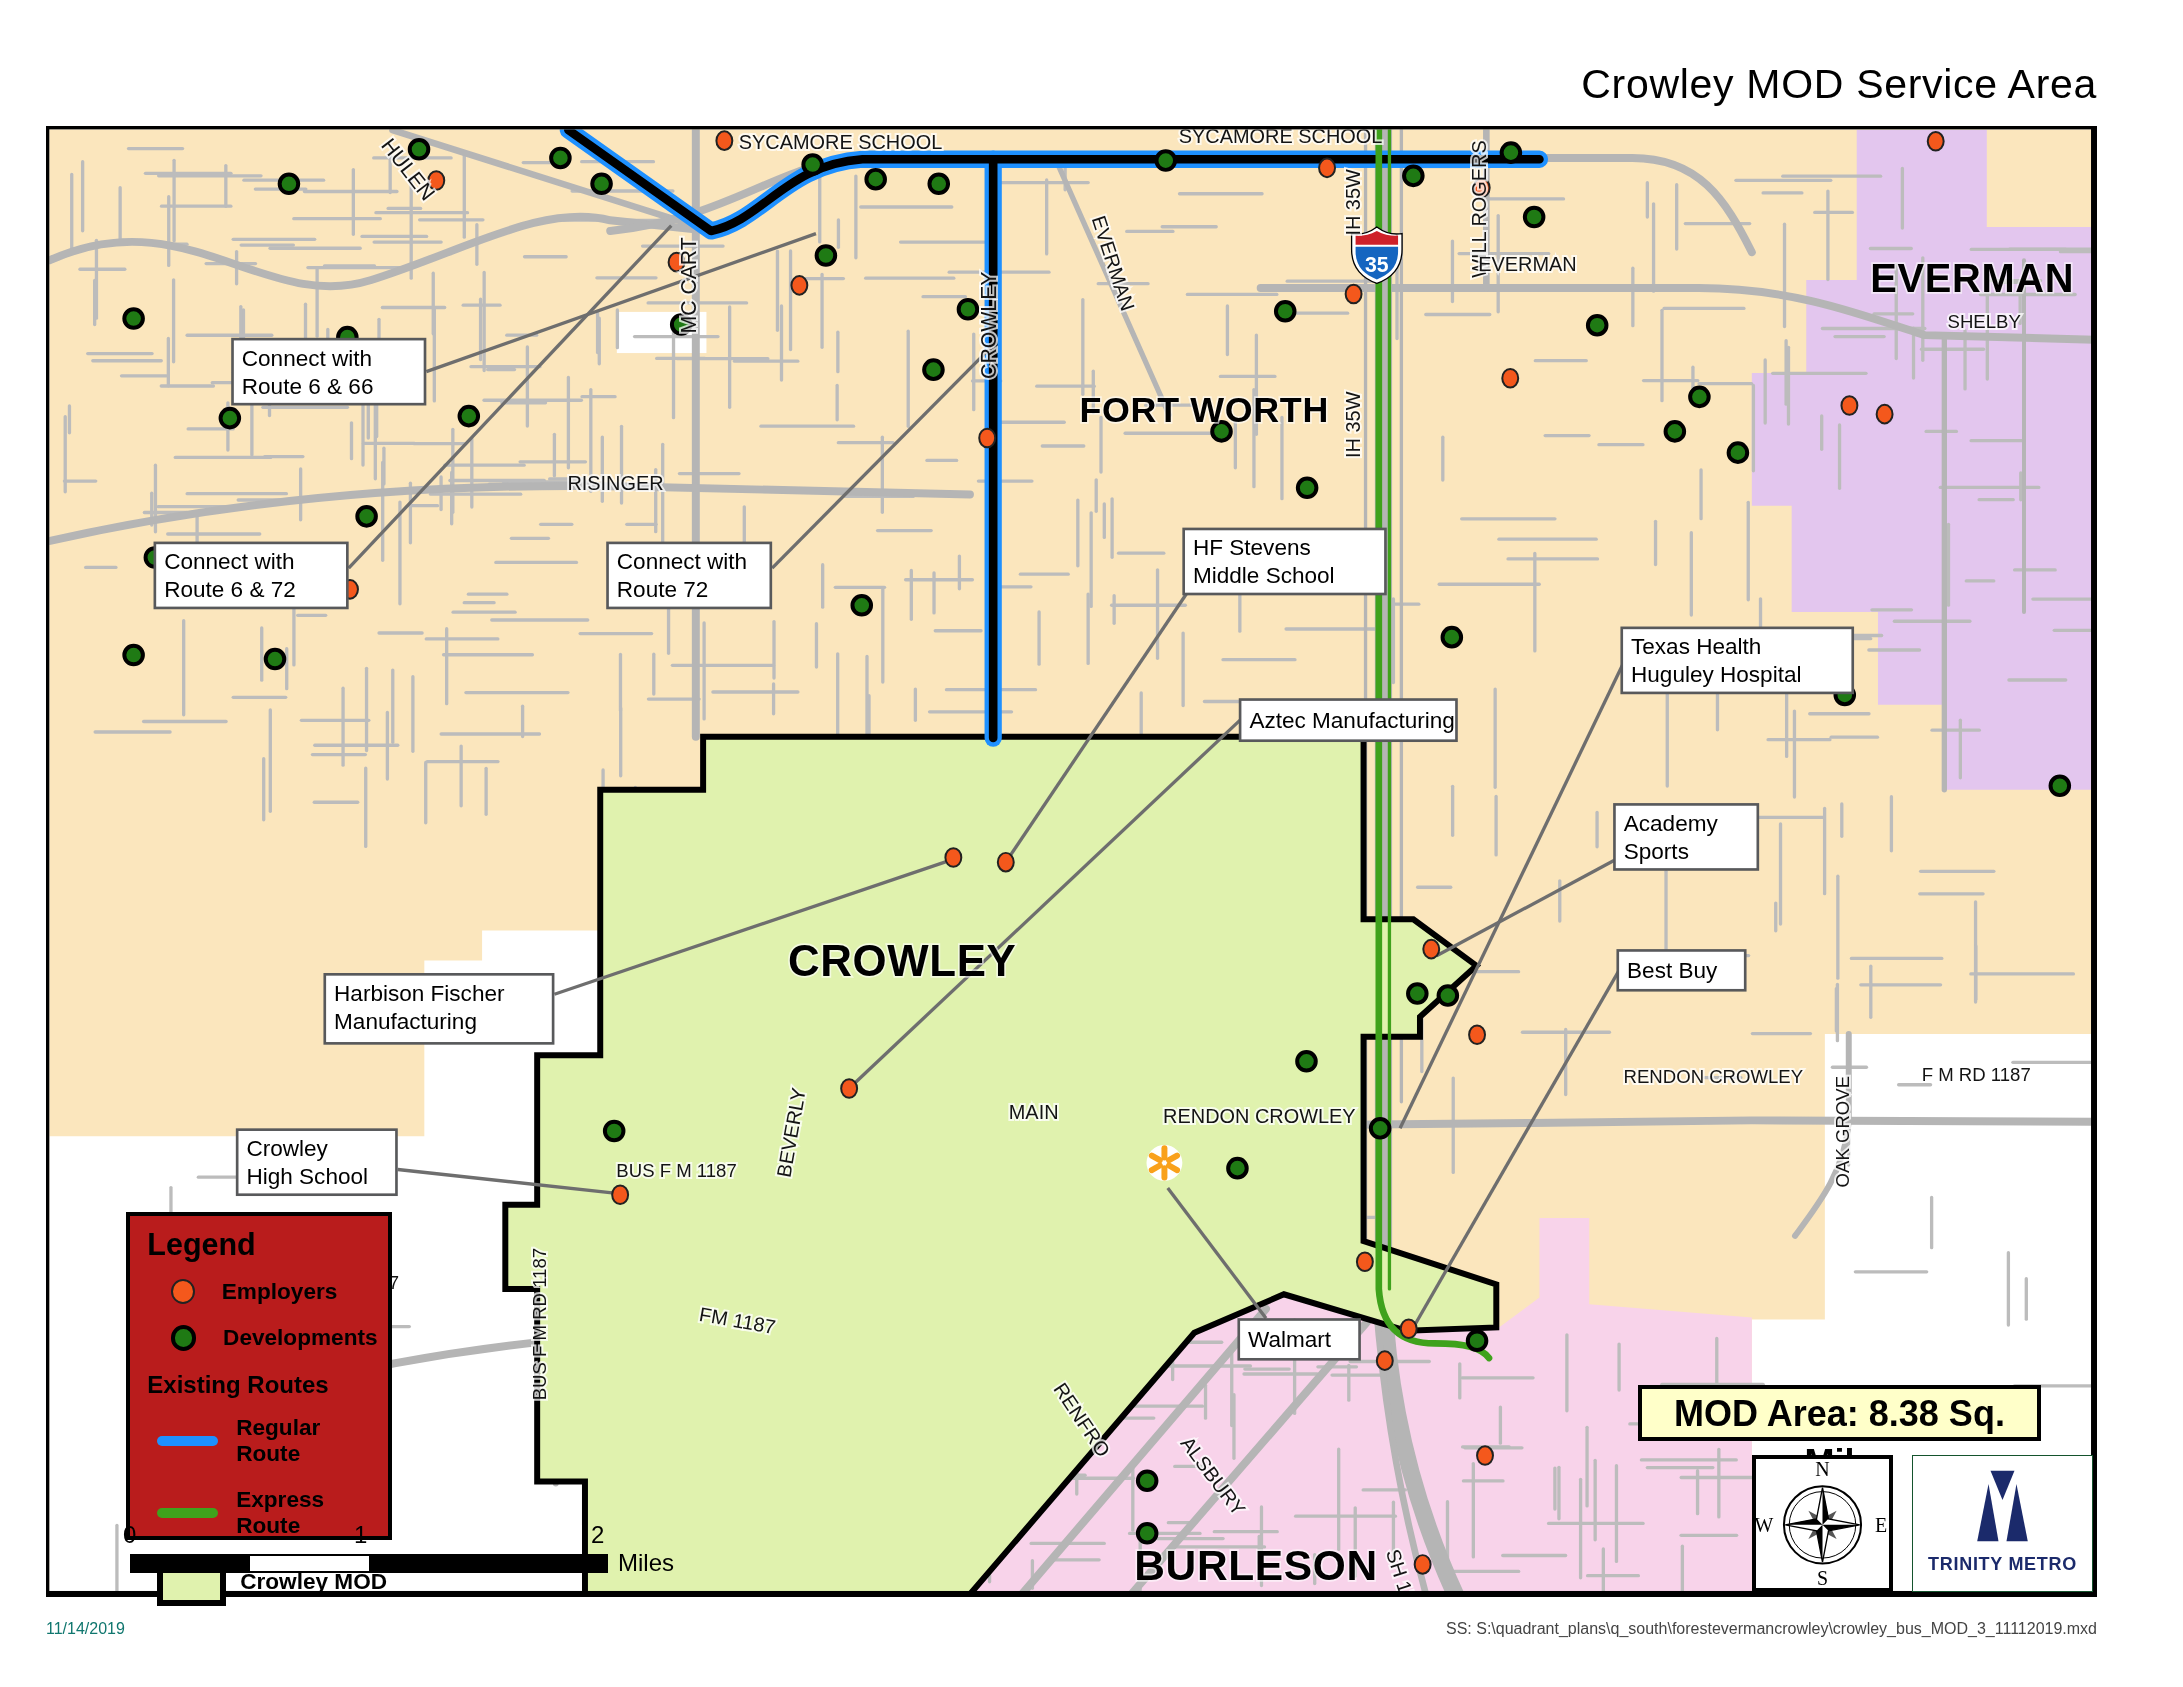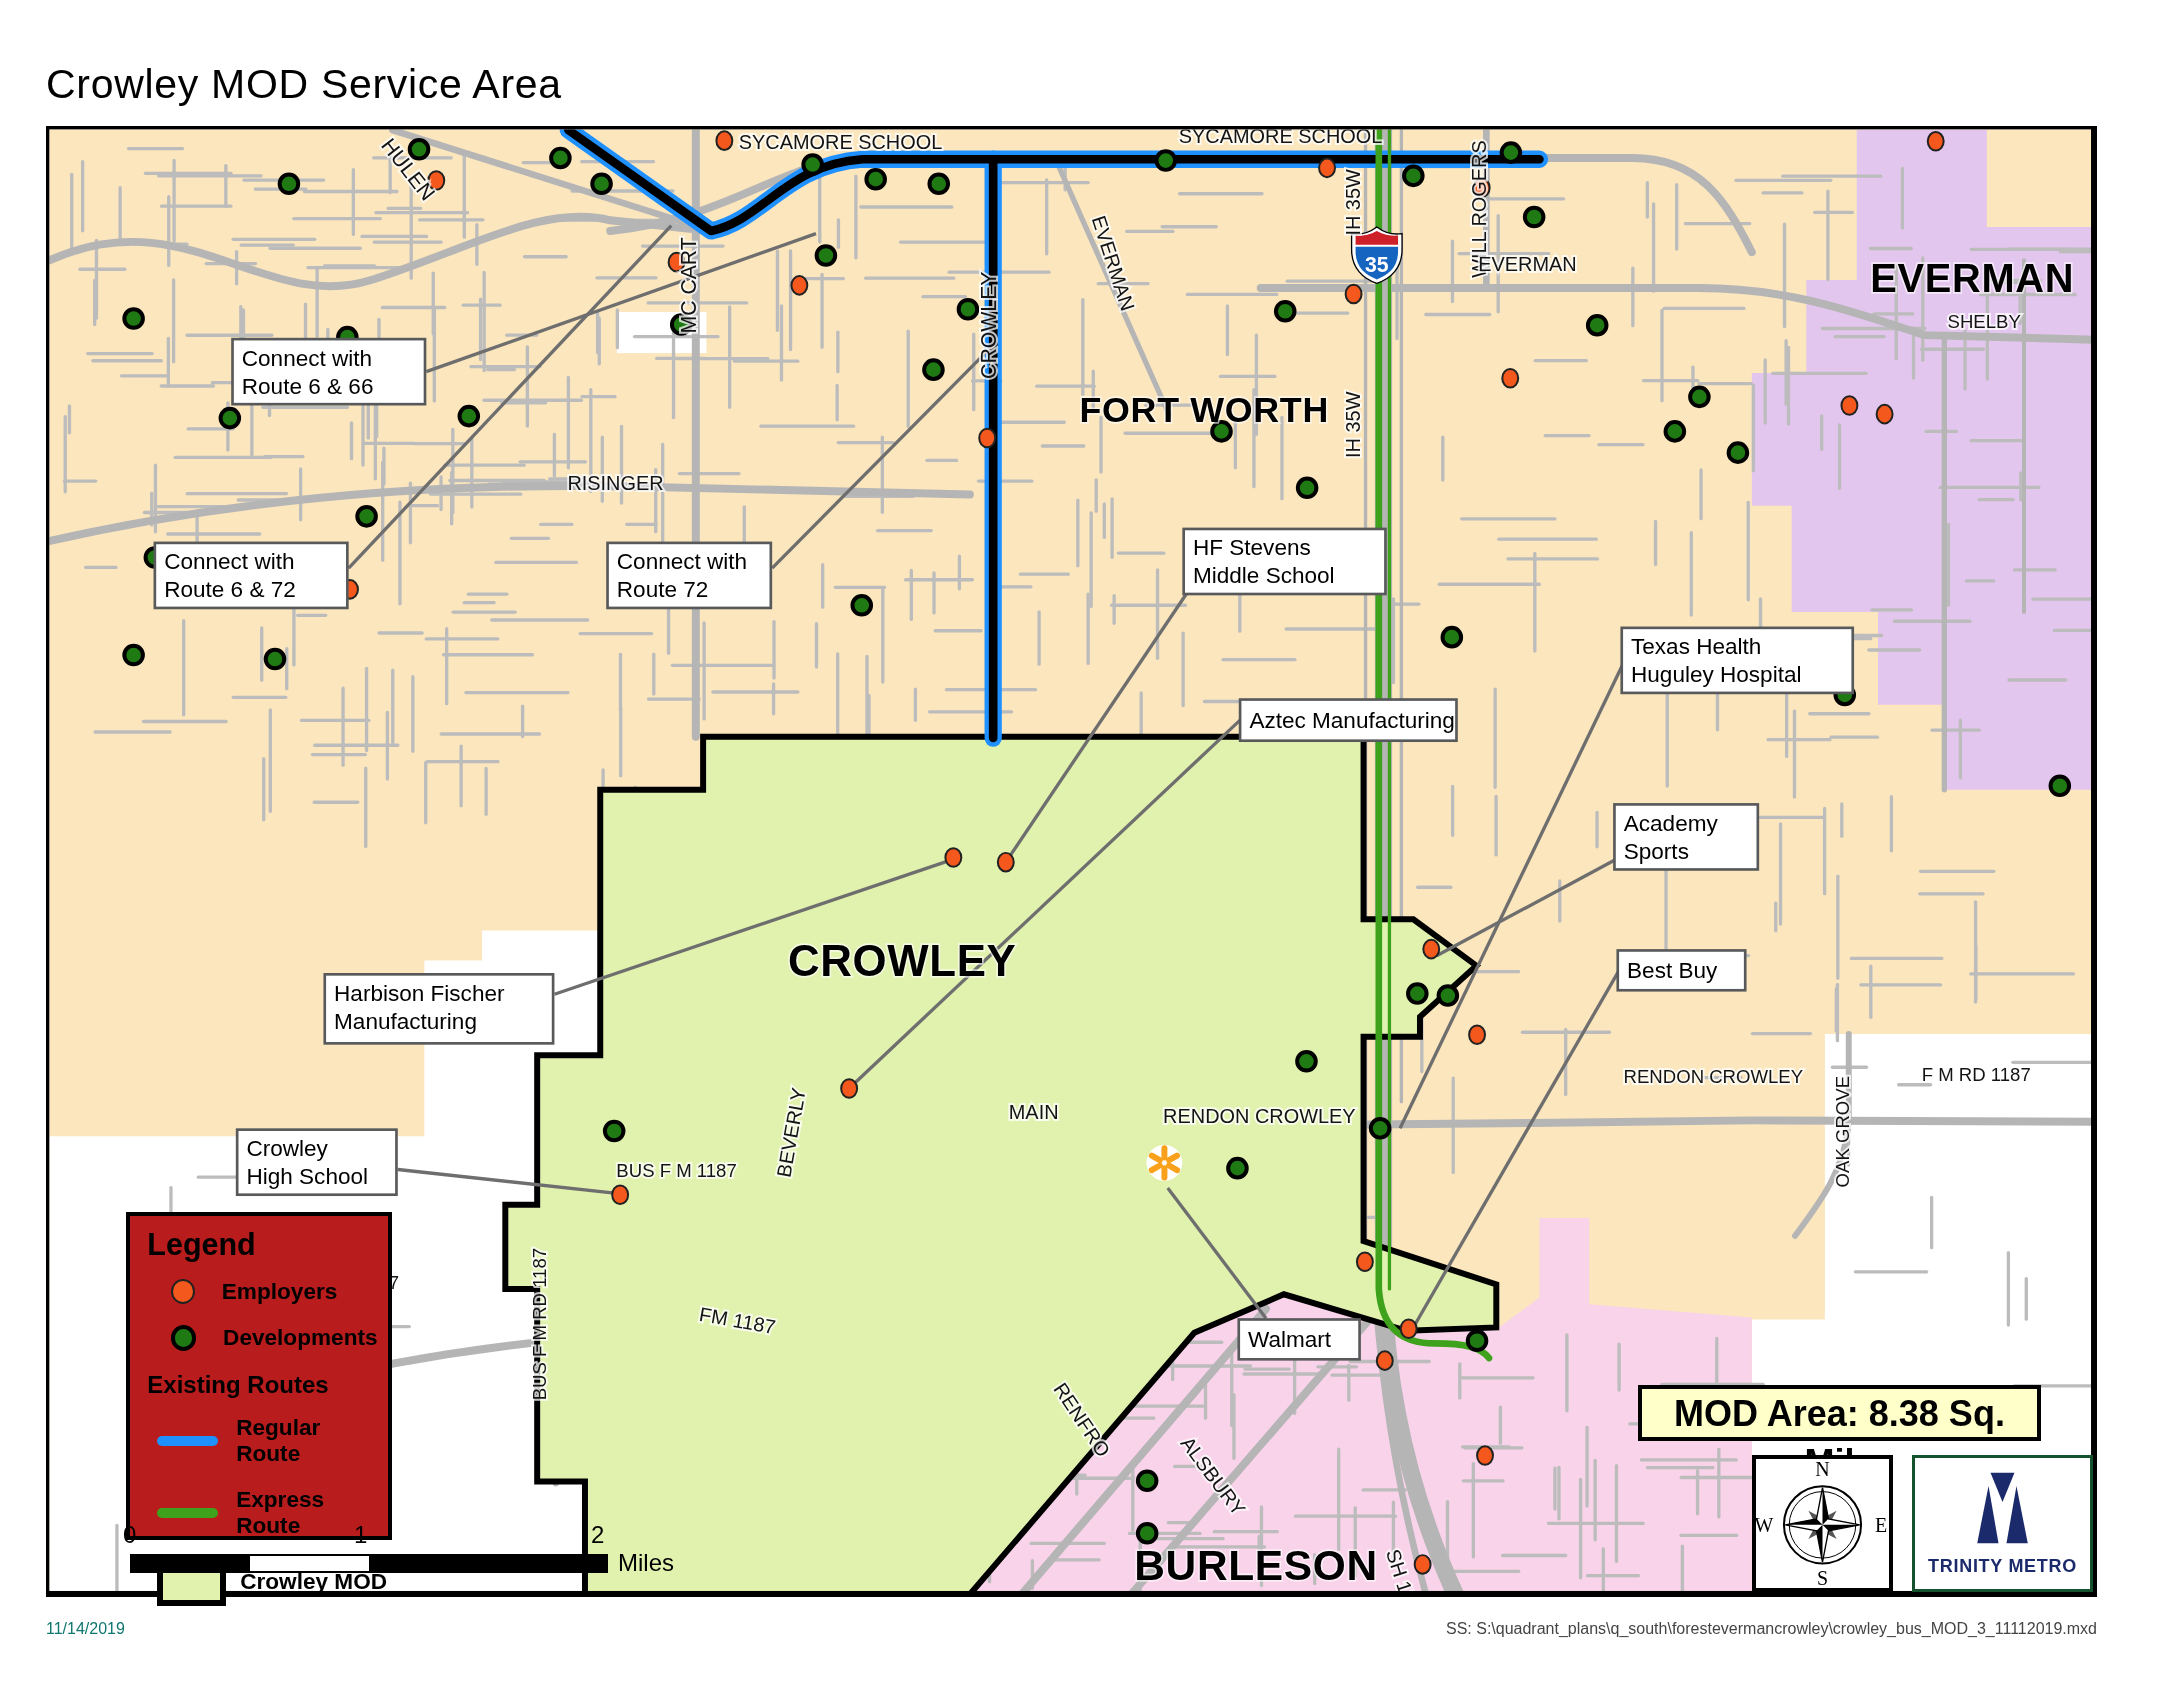--- a/index.html
+++ b/index.html
@@ -1,18 +1,18 @@
 <!DOCTYPE html>
 <html style="font-size:10.6px"><head>
 <meta charset="utf-8">
 <style>
   html,body{margin:0;padding:0;background:#ffffff;}
   body{width:2183px;height:1687px;position:relative;font-family:"Liberation Sans",sans-serif;color:#000;}
   .abs{position:absolute;}
-  #title{left:46px;top:61px;width:2051px;text-align:left;font-size:41px;font-weight:400;letter-spacing:0.7px;}
+  #title{left:46px;top:61px;width:2051px;text-align:right;font-size:41px;font-weight:400;letter-spacing:0.7px;}
   #map-frame{left:46px;top:126px;width:2051px;height:1471px;}
   svg text{user-select:none;}
 
   
   #legend{left:126px;top:1212px;width:266px;height:328px;background:#b91c1c;border:4px solid #000;box-sizing:border-box;padding:10.6px 0 0 17.3px;}
   #legend .lg-title{font-size:30.5px;font-weight:bold;margin-bottom:17.3px;}
   .lg-row{display:flex;align-items:center;margin:13.3px 0 20px 9.3px;font-weight:bold;}
   .lg-dot{width:20px;height:21px;border-radius:50%;margin:0 26.6px 0 14.6px;flex:0 0 auto;}
   .lg-dot.orange{background:#F4581C;border:2px solid #222;}
   .lg-dot.green{background:#1F7A14;border:4px solid #000;width:17.3px;height:17.3px;}
@@ -26,21 +26,21 @@
   
   #scalebar{left:123px;top:1521px;width:597px;height:60px;font-size:24px;}
   #scalebar .num{position:absolute;top:0;}
   #sb-bar{position:absolute;top:33px;left:6.6px;width:474px;height:14.6px;border:2px solid #000;display:flex;}
   #sb-bar .seg{height:100%;}
   #sb-miles{position:absolute;left:495px;top:28px;font-size:24px;}
 
   
   #mod-area{left:1638px;top:1385px;width:403px;height:56px;background:#FFFFC9;border:4px solid #000;box-sizing:border-box;text-align:center;font-size:36px;font-weight:bold;line-height:49px;}
   #compass-box{left:1752px;top:1455px;width:141px;height:137px;background:#fff;border:4px solid #000;box-sizing:border-box;}
-  #trinity-box{left:1912px;top:1455px;width:181px;height:137px;background:#fff;border:3px solid #14532d;box-sizing:border-box;text-align:center;}
+  #trinity-box{left:1912px;top:1455px;width:181px;height:137px;background:#fff;border:1px solid #14532d;box-sizing:border-box;text-align:center;}
   #trinity-name{font-size:18px;font-weight:bold;color:#1B2A6B;letter-spacing:0.7px;margin-top:-4px;}
 
   #footer-date{left:46px;top:1620px;font-size:16px;color:#0f766e;}
   #footer-path{right:86px;top:1620px;font-size:16px;color:#444;}
 </style>
 </head>
 <body>
 
 <div id="title" class="abs">Crowley MOD Service Area</div>
 

